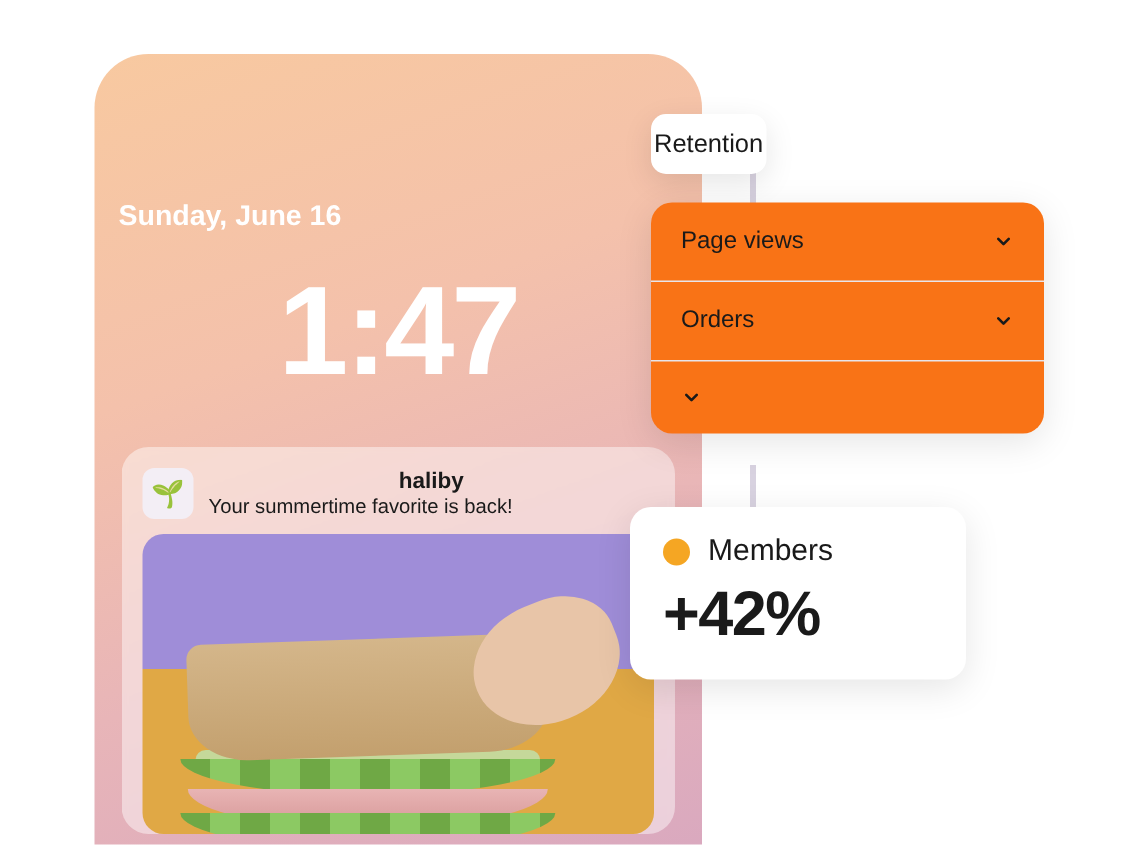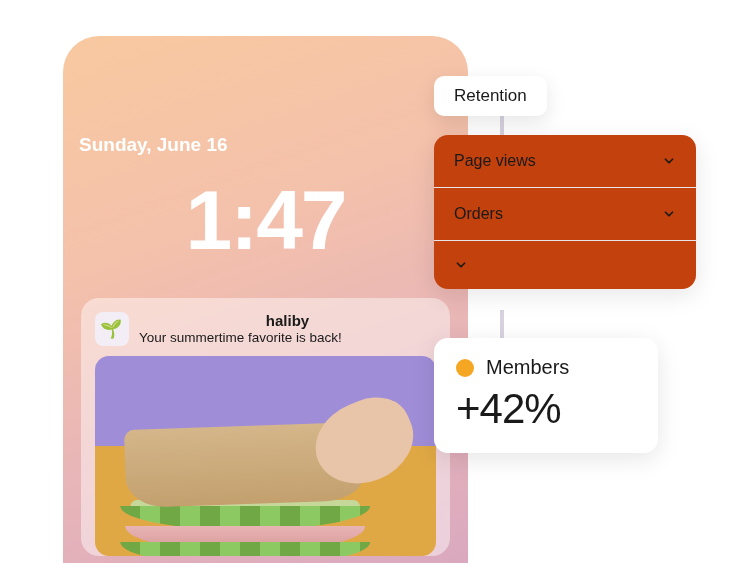--- a/index.html
+++ b/index.html
@@ -150,32 +150,32 @@
   width: 4px;
   background: #d8d2e0;
   left: 500px;
 }
 .retention-chip {
   position: absolute;
   left: 434px;
   top: 76px;
   background: #fff;
   border-radius: 10px;
-  padding: 10px 20px;
+  padding: 10px 2px;
   font-size: 17px;
   font-weight: 500;
   color: #1a1a1a;
   box-shadow: 0 6px 20px rgba(0,0,0,0.10);
 }
 .metrics-card {
   position: absolute;
   left: 434px;
   top: 135px;
   width: 262px;
-  background: #c2410c;
+  background: #f97316;
   border-radius: 14px;
   box-shadow: 0 6px 24px rgba(0,0,0,0.10);
   overflow: hidden;
 }
 .metric-row {
   display: flex;
   align-items: center;
   justify-content: space-between;
   padding: 17px 20px;
   font-size: 16px;
@@ -183,21 +183,21 @@
   border-bottom: 1px solid #e8e5ea;
   cursor: pointer;
 }
 .metric-row:last-child { border-bottom: none; }
 .chevron {
   width: 14px;
   height: 14px;
 }
 .members-card {
   position: absolute;
-  left: 434px;
+  left: 420px;
   top: 338px;
   width: 224px;
   background: #fff;
   border-radius: 14px;
   padding: 18px 22px 20px;
   box-shadow: 0 6px 24px rgba(0,0,0,0.10);
 }
 .members-label-row {
   display: flex;
   align-items: center;
@@ -209,21 +209,21 @@
   height: 18px;
   background: #f5a623;
   border-radius: 50%;
 }
 .members-label {
   font-size: 20px;
   color: #1a1a1a;
 }
 .members-value {
   font-size: 42px;
-  font-weight: 400;
+  font-weight: 700;
   color: #1a1a1a;
   letter-spacing: -1px;
 }
 </style>
 </head>
 <body>
 
 <div class="phone-frame">
   <div class="phone-screen">
     <div class="lock-date">Sunday, June 16</div>

